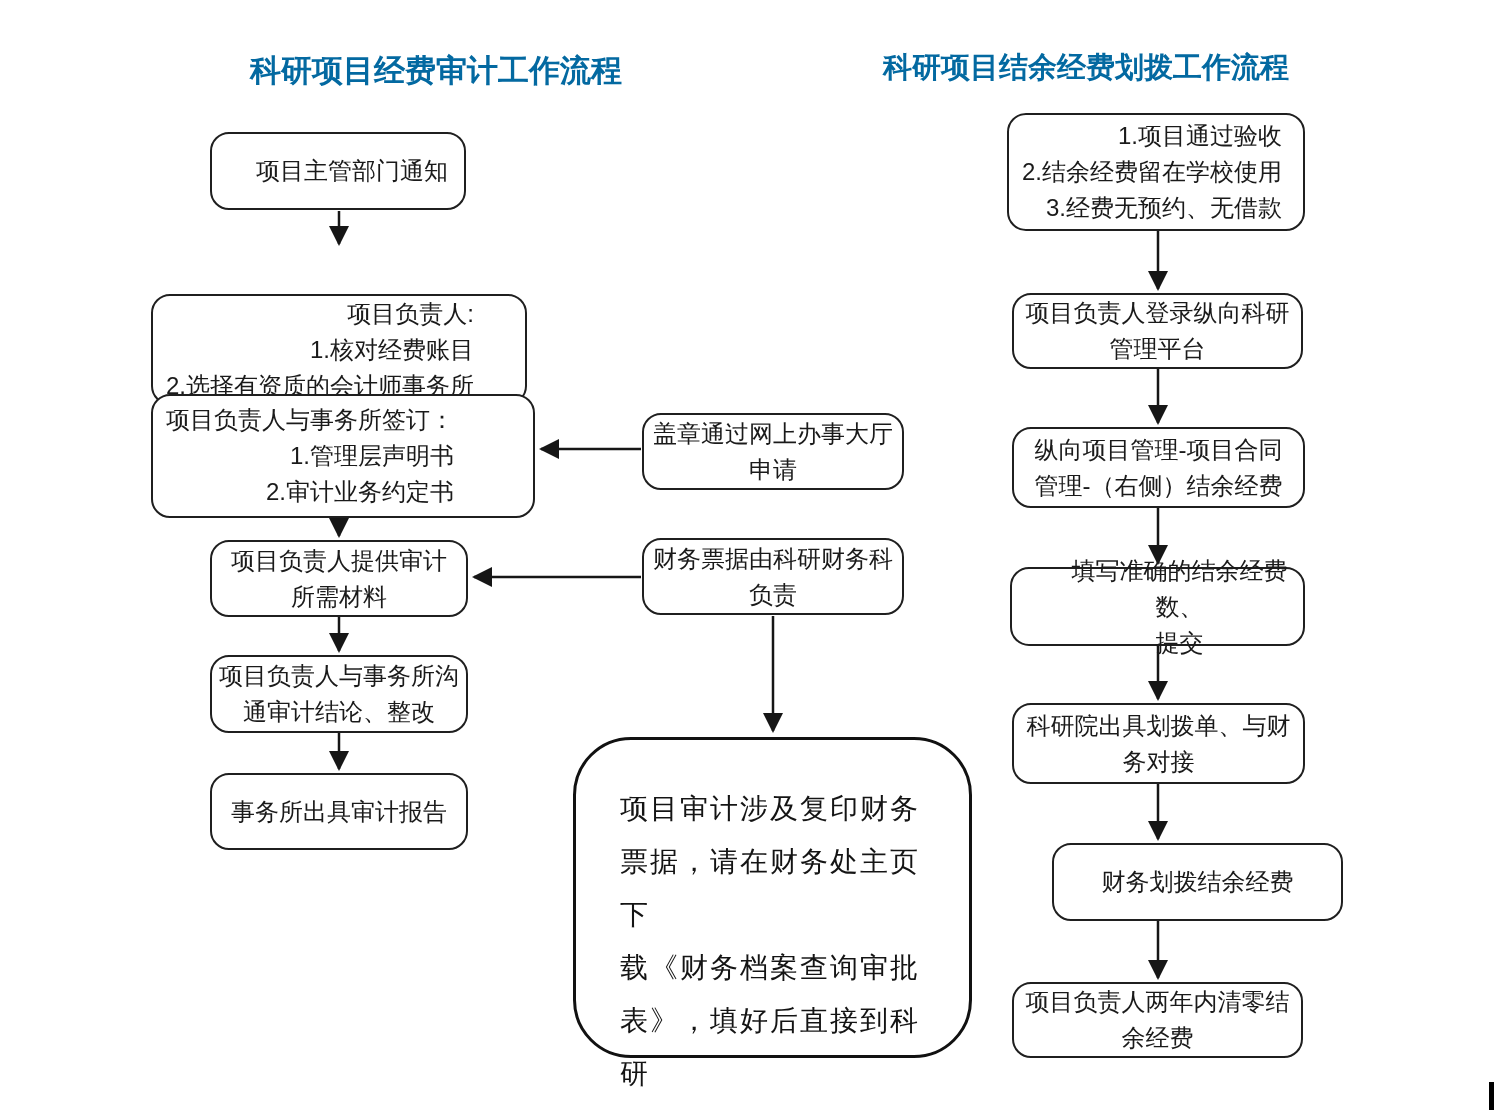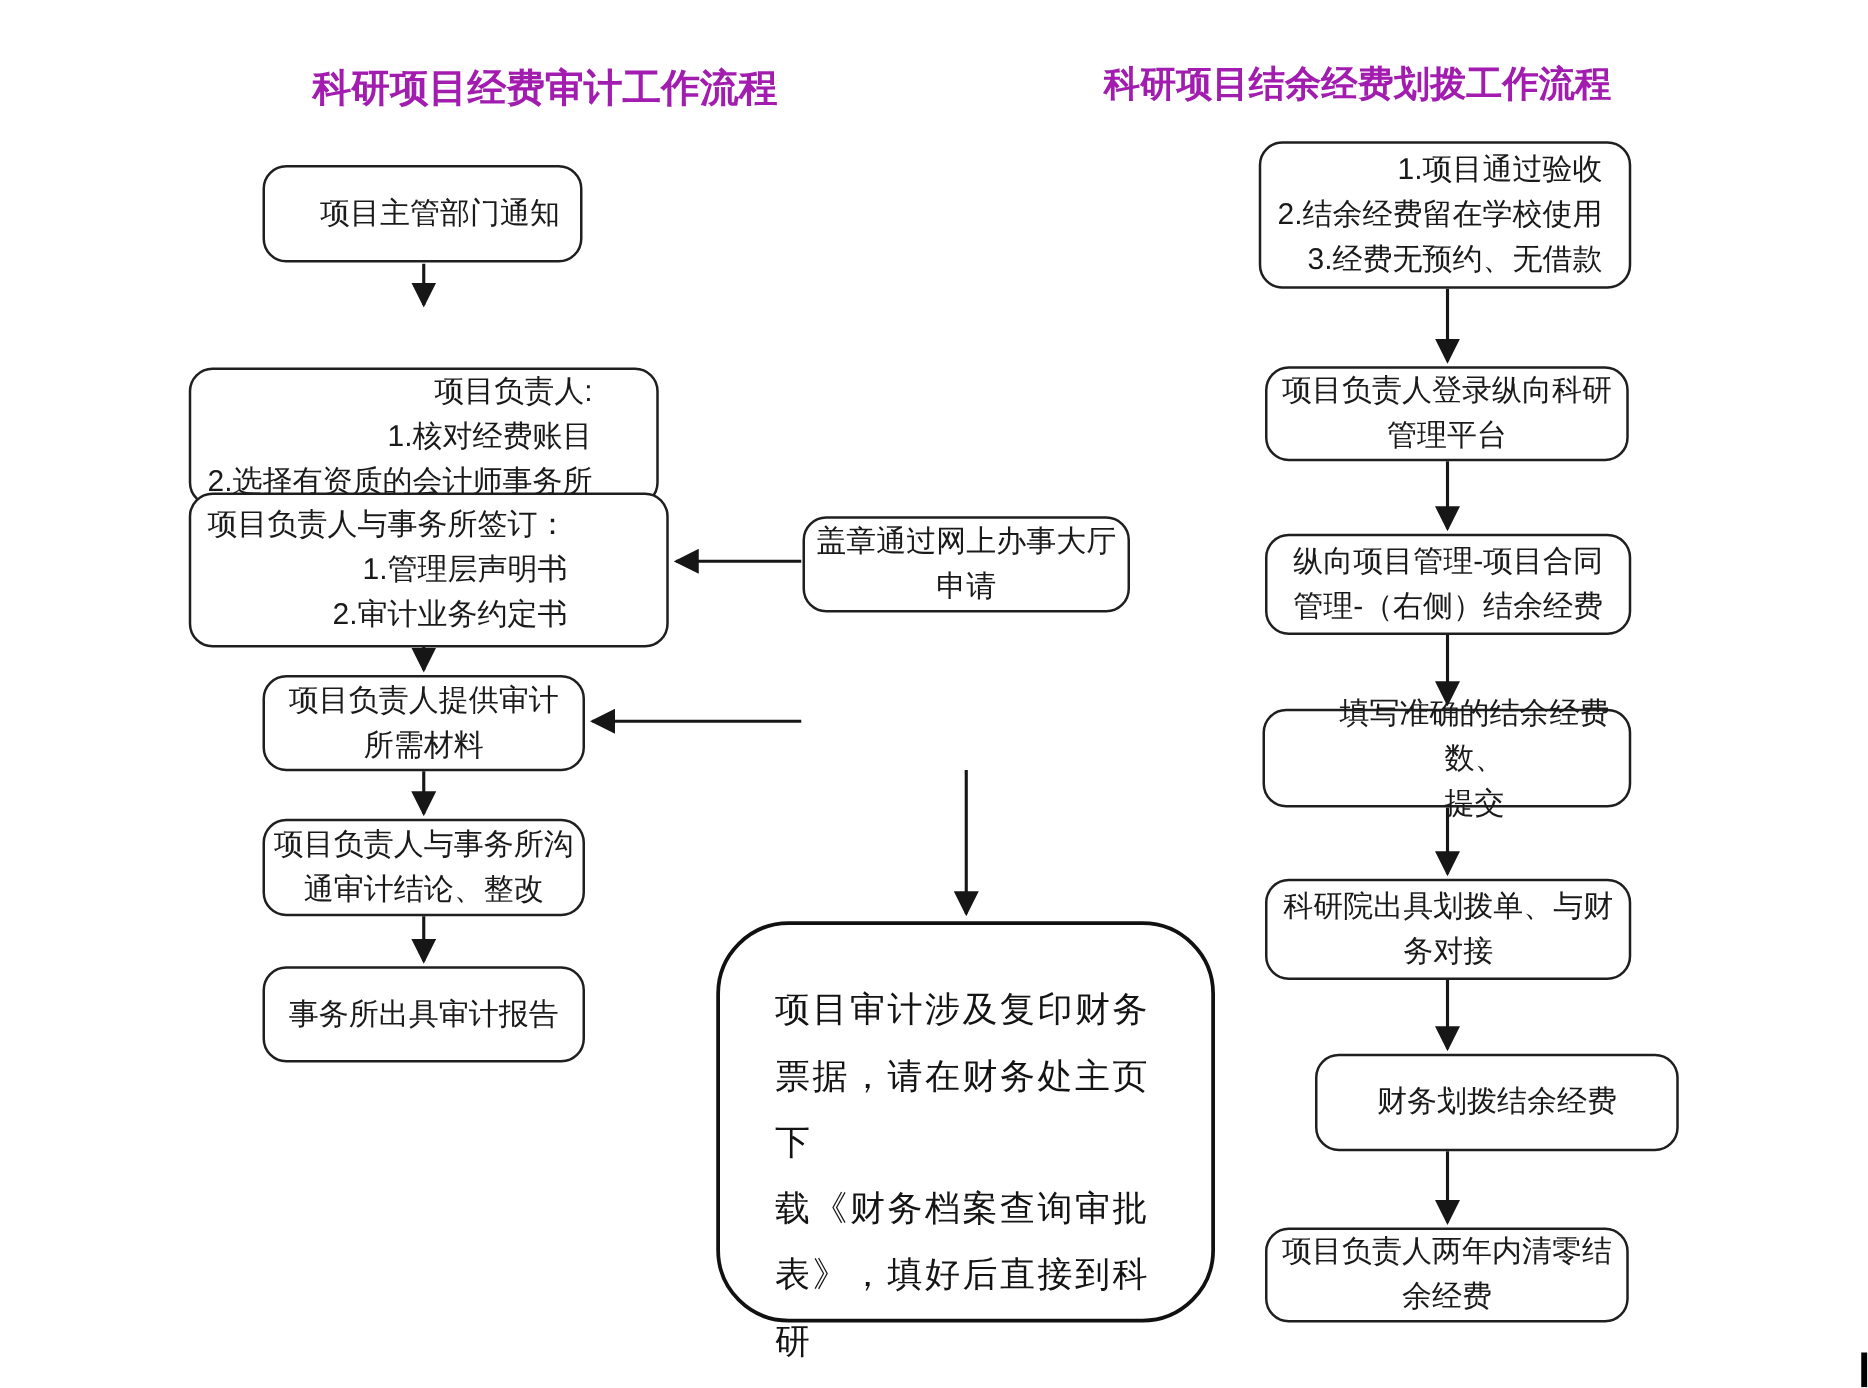--- a/index.html
+++ b/index.html
@@ -7,21 +7,21 @@
     position:relative;
     width:1494px; height:1110px;
     background:#ffffff;
     font-family:"Liberation Sans", sans-serif;
     color:#1a1a1a;
     overflow:hidden;
   }
   .flow-title {
     position:absolute;
     font-weight:600;
-    color:#a21caf;
+    color:#0369a1;
     text-align:center;
     white-space:nowrap;
   }
   .node {
     position:absolute;
     box-sizing:border-box;
     border:2.5px solid #1f1f1f;
     border-radius:19px;
     background:#ffffff;
     display:flex;
@@ -114,20 +114,22 @@
 1.管理层声明书
 2.审计业务约定书</div>
   <div class="node" style="left:210px; top:540px; width:258px; height:77px;">项目负责人提供审计
 所需材料</div>
   <div class="node" style="left:210px; top:655px; width:258px; height:78px;">项目负责人与事务所沟
 通审计结论、整改</div>
   <div class="node" style="left:210px; top:773px; width:258px; height:77px;">事务所出具审计报告</div>
 
   <div class="node" style="left:642px; top:413px; width:262px; height:77px;">盖章通过网上办事大厅
 申请</div>
+  <div class="node" style="left:642px; top:538px; width:262px; height:77px;">财务票据由科研财务科
+负责</div>
 
   <div class="note" style="left:573px; top:737px; width:399px; height:321px;">
     <div class="note-inner"><span>项目审计涉及复印财务
 票据，请在财务处主页下
 载《财务档案查询审批
 表》，填好后直接到科研
 财务科 C109 办理</span></div>
   </div>
 
   <div class="node la" style="left:1007px; top:113px; width:298px; height:118px;">1.项目通过验收

